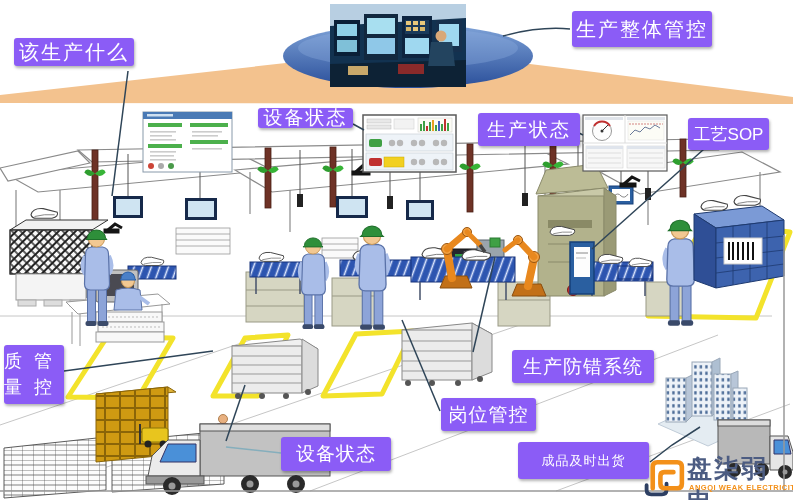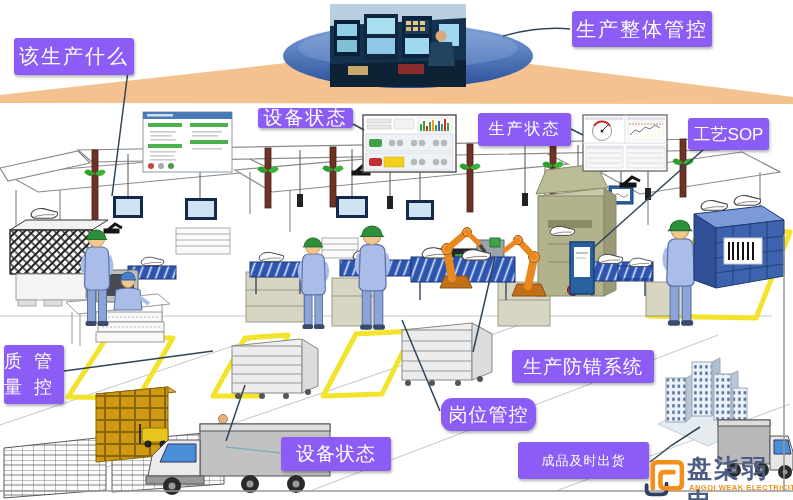--- a/index.html
+++ b/index.html
@@ -2,29 +2,29 @@
 <html><head>
 <meta charset="utf-8">
 <style>
   html,body{margin:0;padding:0;background:#e8e8e8;}
   .stage{position:relative;width:793px;height:500px;background:#ffffff;overflow:hidden;
          font-family:"Liberation Sans", sans-serif;}
   .scene{position:absolute;left:0;top:0;}
   .callout{position:absolute;background:#8b5cf6;color:#ffffff;font-weight:normal;
            display:flex;align-items:center;justify-content:center;border-radius:3px;
            box-shadow:1px 2px 3px rgba(0,0,0,.3);letter-spacing:2px;z-index:5;}
-  .c-what    {left:14px;  top:38px;  width:120px; height:37px; font-size:20px;}
+  .c-what    {left:14px;  top:38px;  width:120px; height:28px; font-size:20px;}
   .c-overall {left:572px; top:11px;  width:140px; height:36px; font-size:20px;}
   .c-equip   {left:258px; top:108px; width:95px;  height:20px; font-size:19px;}
-  .c-prod    {left:478px; top:113px; width:93px;  height:33px; font-size:16px;}
+  .c-prod    {left:478px; top:113px; width:102px;  height:33px; font-size:19px;}
   .c-sop     {left:688px; top:118px; width:81px;  height:32px; font-size:17px;letter-spacing:0;}
   .c-quality {left:4px;   top:345px; width:60px;  height:59px; font-size:18px;
               flex-direction:row;line-height:1.4;letter-spacing:3px;}
   .c-error   {left:472px; top:350px; width:142px; height:33px; font-size:19px;letter-spacing:1px;margin-left:40px;}
-  .c-station {left:441px; top:398px; width:95px;  height:33px; font-size:19px;letter-spacing:1px;border-radius:11px;}
+  .c-station {left:441px; top:398px; width:95px;  height:33px; font-size:19px;letter-spacing:1px;}
   .c-material{left:281px; top:437px; width:110px; height:34px; font-size:19px;letter-spacing:1px;}
   .c-ship    {left:518px; top:442px; width:131px; height:37px; font-size:13px;letter-spacing:1px;}
   .logo{position:absolute;left:640px;top:448px;width:153px;height:52px;z-index:6;}
   .logo-icon{position:absolute;left:2px;top:6px;width:46px;height:44px;}
   .brand{position:absolute;left:47px;top:4px;font-size:25px;font-weight:bold;color:#4c5c82;letter-spacing:2px;}
   .tagline{position:absolute;left:49px;top:35px;font-size:7.5px;font-weight:bold;color:#f39019;letter-spacing:.5px;white-space:nowrap;}
 </style>
 </head>
 <body>
 

